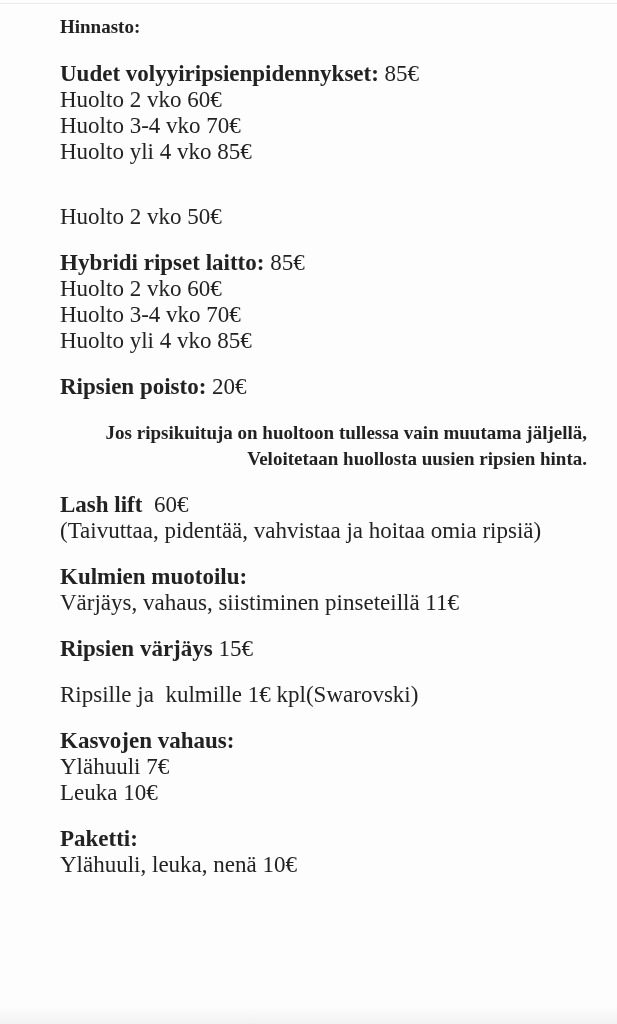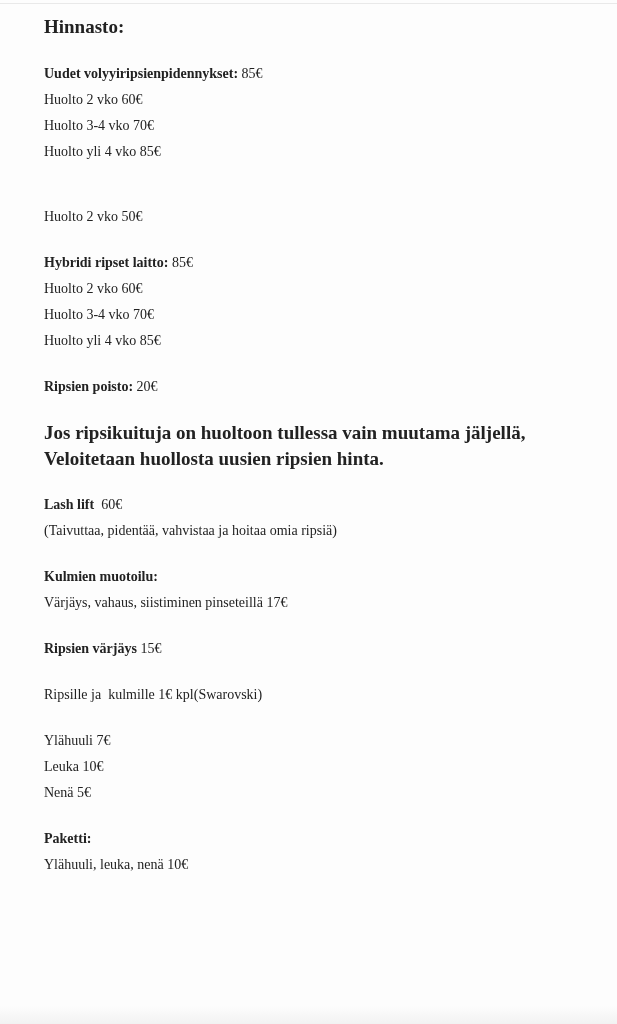--- a/index.html
+++ b/index.html
@@ -24,48 +24,50 @@
     position: absolute;
     top: 3px;
     left: 0;
     width: 100%;
     height: 1px;
     background: #e9e9e9;
   }
 
   .content {
     padding: 14px 30px 0 44px;
+    margin-left: 16px;
   }
 
   .title {
     font-size: 19px;
     line-height: 26px;
     font-weight: 700;
     white-space: pre-wrap;
   }
 
   .block { margin-top: 20px; }
   .block.gap-md { margin-top: 21px; }
   .block.gap-lg { margin-top: 39px; }
 
   .heading,
   .line {
-    font-size: 14px;
+    font-size: 23px;
     line-height: 26px;
     white-space: pre-wrap;
   }
 
   .heading strong { font-weight: 700; }
   .heading .price { font-weight: 400; }
 
   .note-line {
     font-size: 19px;
     line-height: 26px;
     font-weight: 700;
     white-space: pre-wrap;
+    text-align: right;
   }
 
   .bottom-strip {
     position: absolute;
     bottom: 0;
     left: 0;
     width: 100%;
     height: 18px;
     background: linear-gradient(#fdfdfd, #f2f2f2);
   }
@@ -107,35 +109,35 @@
       <p class="note-line">Veloitetaan huollosta uusien ripsien hinta.</p>
     </section>
 
     <section class="block">
       <p class="heading"><strong>Lash lift</strong><span class="price">  60€</span></p>
       <p class="line">(Taivuttaa, pidentää, vahvistaa ja hoitaa omia ripsiä)</p>
     </section>
 
     <section class="block">
       <p class="heading"><strong>Kulmien muotoilu:</strong></p>
-      <p class="line">Värjäys, vahaus, siistiminen pinseteillä 17€</p>
+      <p class="line">Värjäys, vahaus, siistiminen pinseteillä 11€</p>
     </section>
 
     <section class="block">
       <p class="heading"><strong>Ripsien värjäys</strong><span class="price"> 15€</span></p>
     </section>
 
     <section class="block">
       <p class="line">Ripsille ja  kulmille 1€ kpl(Swarovski)</p>
     </section>
 
     <section class="block">
+      <p class="heading"><strong>Kasvojen vahaus:</strong></p>
       <p class="line">Ylähuuli 7€</p>
       <p class="line">Leuka 10€</p>
-      <p class="line">Nenä 5€</p>
     </section>
 
     <section class="block">
       <p class="heading"><strong>Paketti:</strong></p>
       <p class="line">Ylähuuli, leuka, nenä 10€</p>
     </section>
 
   </div>
 
   <div class="bottom-strip"></div>

